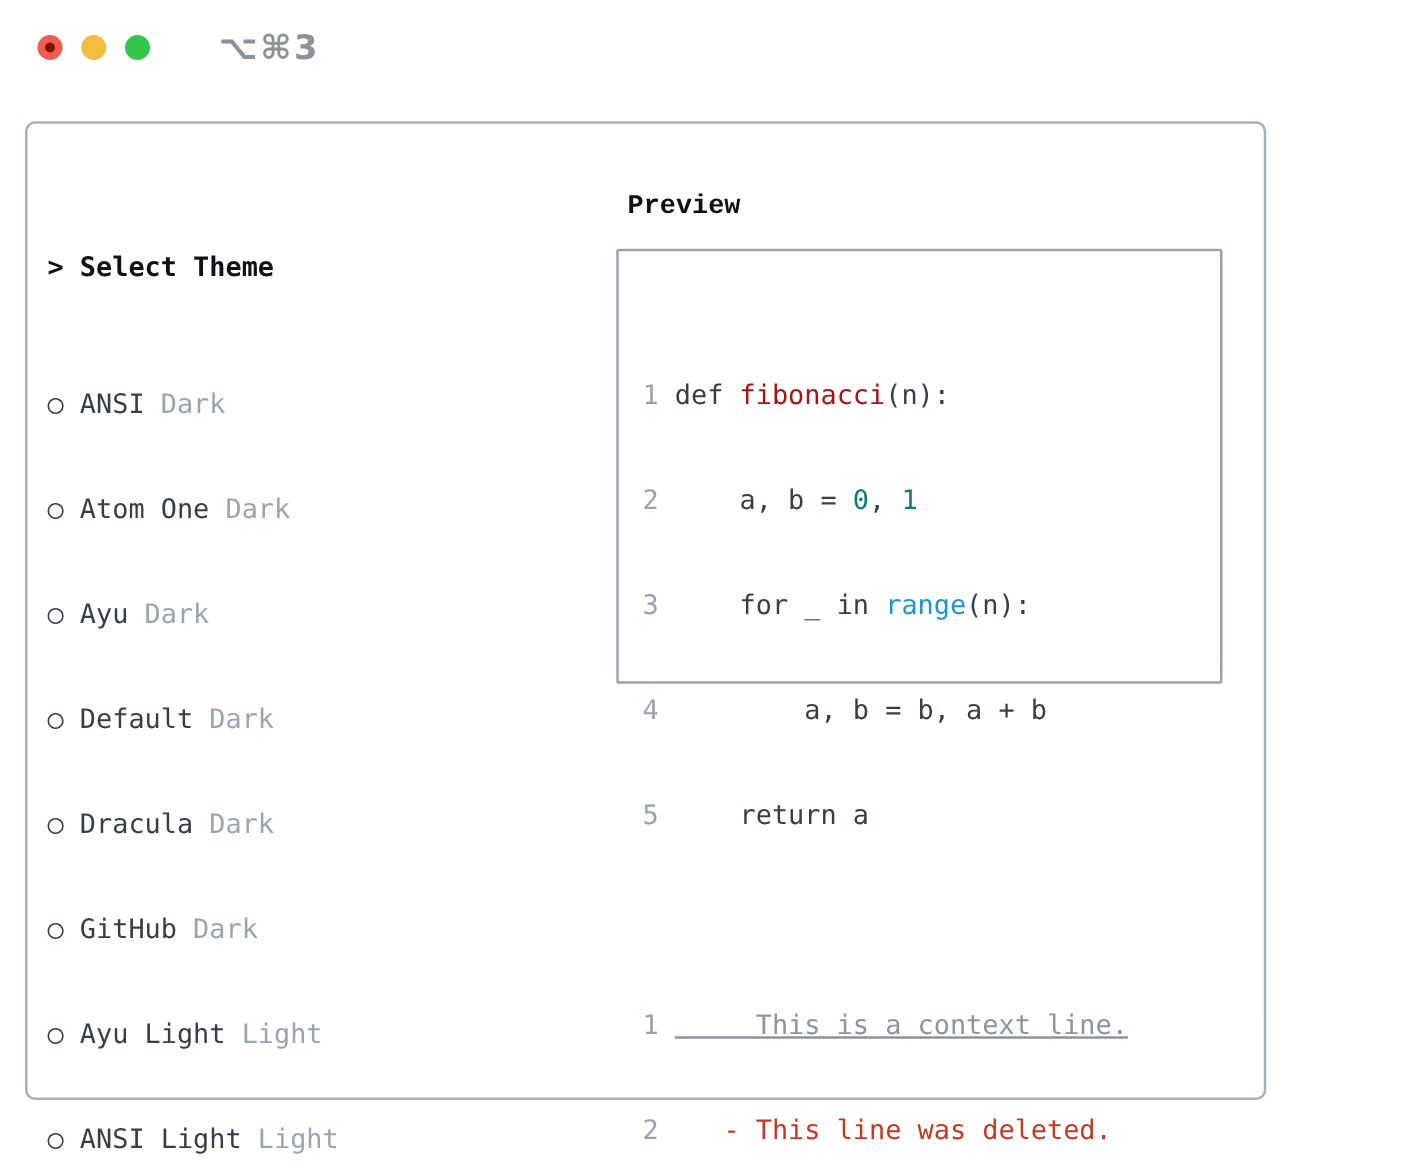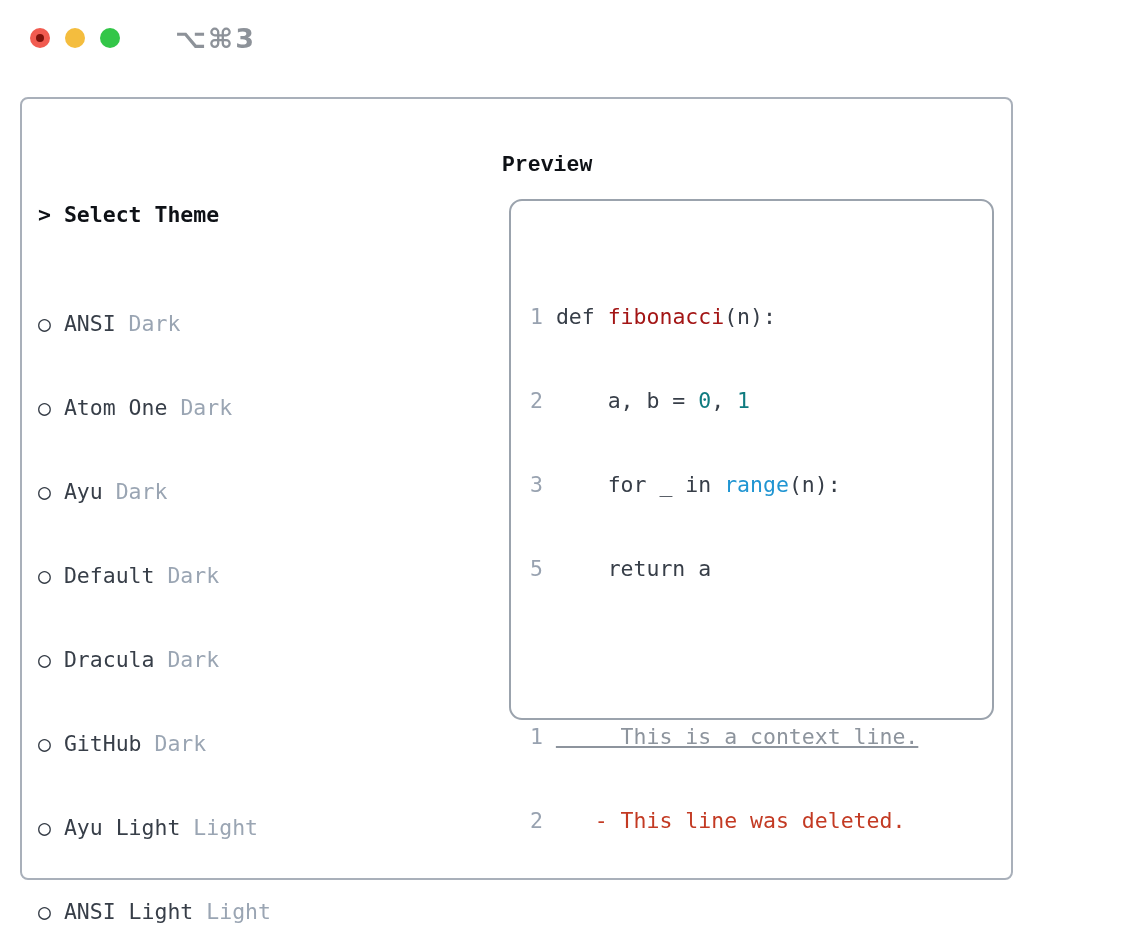--- a/index.html
+++ b/index.html
@@ -24,21 +24,21 @@
 
   .left-col{position:absolute;left:16px;top:49px;white-space:pre;}
   .row{height:34px;line-height:34px;white-space:pre;}
   .row .marker{display:inline-block;width:2ch;}
   .hdr{font-weight:bold;color:var(--text-black);}
   .caret{font-weight:bold;color:var(--text-black);}
   .tname{color:var(--text-dark);}
   .tvariant{color:var(--muted);margin-left:1ch;}
 
   .preview-title{position:absolute;left:480px;top:49px;height:34px;line-height:34px;font-weight:bold;color:var(--text-black);font-family:Liberation Mono, monospace;}
-  .preview-box{position:absolute;left:487px;top:100px;width:485px;height:521px;border:2px solid var(--box-border);border-radius:13px;background:#fff;}
+  .preview-box{position:absolute;left:471px;top:100px;width:485px;height:348px;border:2px solid var(--box-border);border-radius:2px;background:#fff;}
   .code{position:absolute;left:19px;top:49px;white-space:pre;}
   .cline{min-height:34px;line-height:34px;white-space:pre;}
   .lnum{display:inline-block;width:2ch;color:var(--gutter);}
   .c-code{color:var(--text-dark);}
   .c-func{color:var(--func);}
   .c-lit{color:var(--lit);}
   .c-blt{color:var(--blt);margin-top:40px;}
   .c-ctx{color:var(--ctx);text-decoration:underline;}
   .c-del{color:var(--del);margin-top:40px;}
 </style>
@@ -79,20 +79,21 @@
     
   </div>
 
   <div class="preview-title">Preview</div>
 
   <div class="preview-box">
     <div class="code">
       <div class="cline"><span class="lnum">1</span><span class="c-code">def </span><span class="c-func">fibonacci</span><span class="c-code">(n):</span></div>
       <div class="cline"><span class="lnum">2</span><span class="c-code">    a, b = </span><span class="c-lit">0</span><span class="c-code">, </span><span class="c-lit">1</span></div>
       <div class="cline"><span class="lnum">3</span><span class="c-code">    for _ in </span><span class="c-blt">range</span><span class="c-code">(n):</span></div>
+      <div class="cline"><span class="lnum">4</span><span class="c-code">        a, b = b, a + b</span></div>
       <div class="cline"><span class="lnum">5</span><span class="c-code">    return a</span></div>
       <div class="cline"><span class="lnum"></span><span class="c-code"></span></div>
       <div class="cline"><span class="lnum">1</span><span class="c-ctx">     This is a context line.</span></div>
       <div class="cline"><span class="lnum">2</span><span class="c-del">   - This line was deleted.</span></div>
       
     </div>
   </div>
 
 </div>
 

